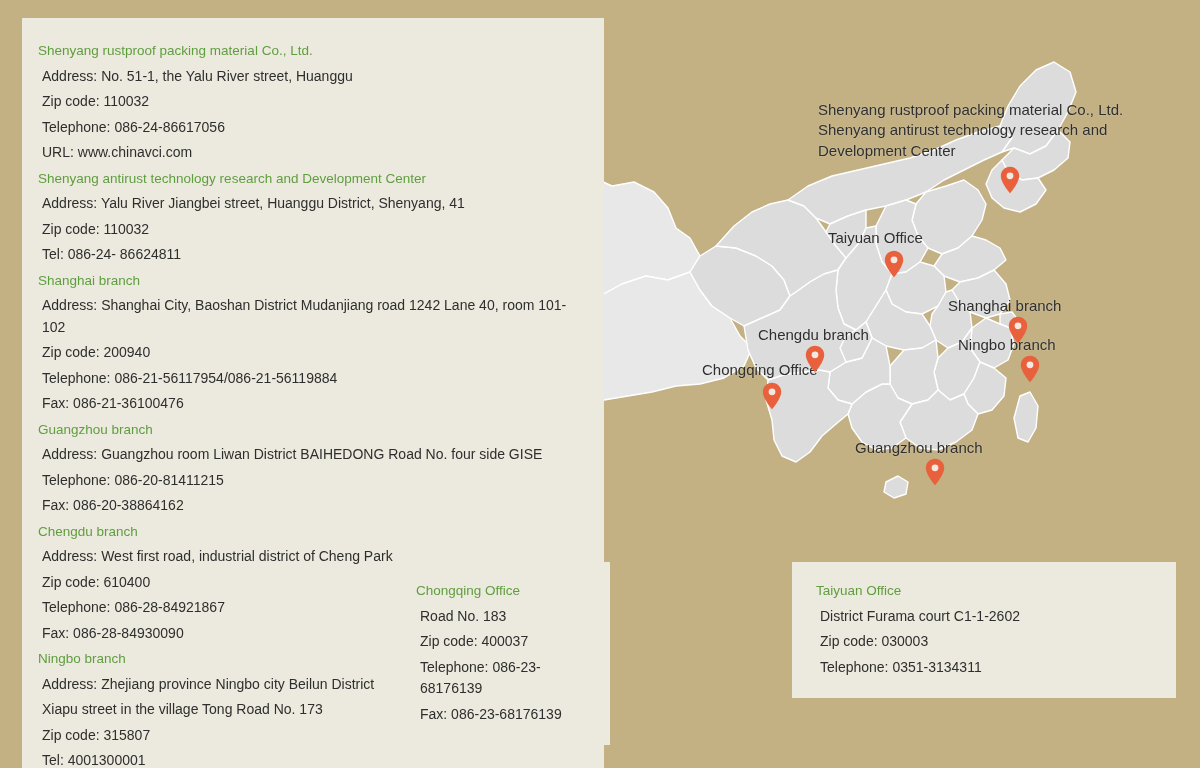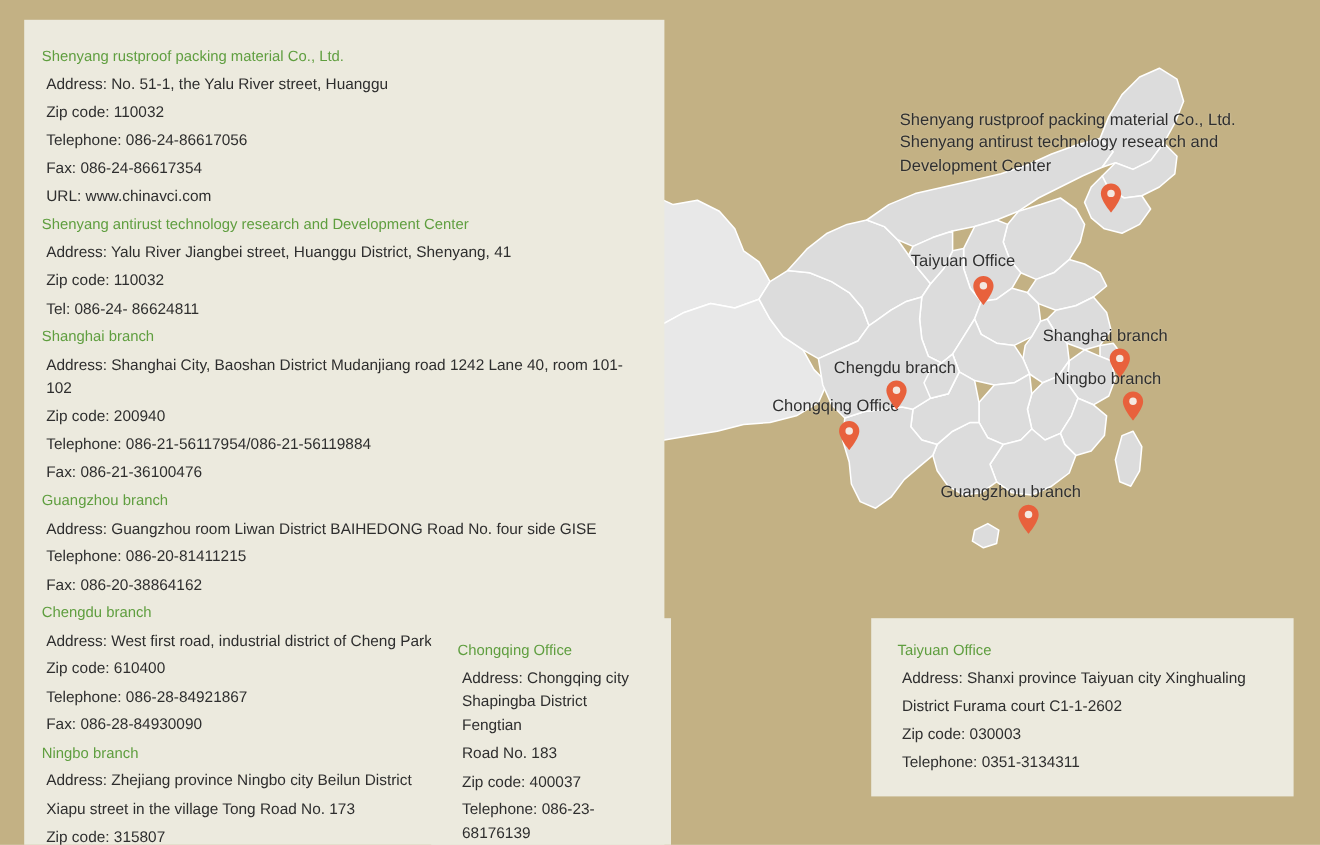--- a/index.html
+++ b/index.html
@@ -206,21 +206,20 @@
     </svg>
 </div>
 
 <div class="panel panel-main">
 
   <div class="block">
     <p class="branch-title">Shenyang rustproof packing material Co., Ltd.</p>
     <p class="line">Address: No. 51-1, the Yalu River street, Huanggu</p>
     <p class="line">Zip code: 110032</p>
     <p class="line">Telephone: 086-24-86617056</p>
-    <p class="line">Fax: 086-24-86617354</p>
     <p class="line">URL: www.chinavci.com</p>
   </div>
 
   <div class="block">
     <p class="branch-title">Shenyang antirust technology research and Development Center</p>
     <p class="line">Address: Yalu River Jiangbei street, Huanggu District, Shenyang, 41</p>
     <p class="line">Zip code: 110032</p>
     <p class="line">Tel: 086-24- 86624811</p>
   </div>
 
@@ -252,26 +251,24 @@
     <p class="line">Address: Zhejiang province Ningbo city Beilun District</p>
     <p class="line">Xiapu street in the village Tong Road No. 173</p>
     <p class="line">Zip code: 315807</p>
     <p class="line">Tel: 4001300001</p>
   </div>
 
 </div>
 
 <div class="panel panel-chongqing">
   <p class="branch-title">Chongqing Office</p>
-  <p class="line">Address: Chongqing city Shapingba District Fengtian</p>
   <p class="line">Road No. 183</p>
   <p class="line">Zip code: 400037</p>
   <p class="line">Telephone: 086-23-68176139</p>
   <p class="line">Fax: 086-23-68176139</p>
 </div>
 
 <div class="panel panel-taiyuan">
   <p class="branch-title">Taiyuan Office</p>
-  <p class="line">Address: Shanxi province Taiyuan city Xinghualing</p>
   <p class="line">District Furama court C1-1-2602</p>
   <p class="line">Zip code: 030003</p>
   <p class="line">Telephone: 0351-3134311</p>
 </div>
 
 </body></html>

